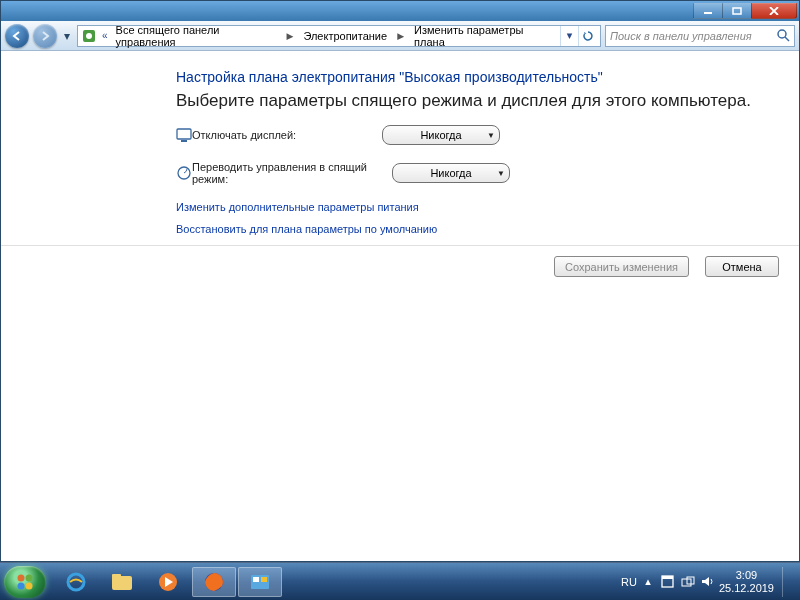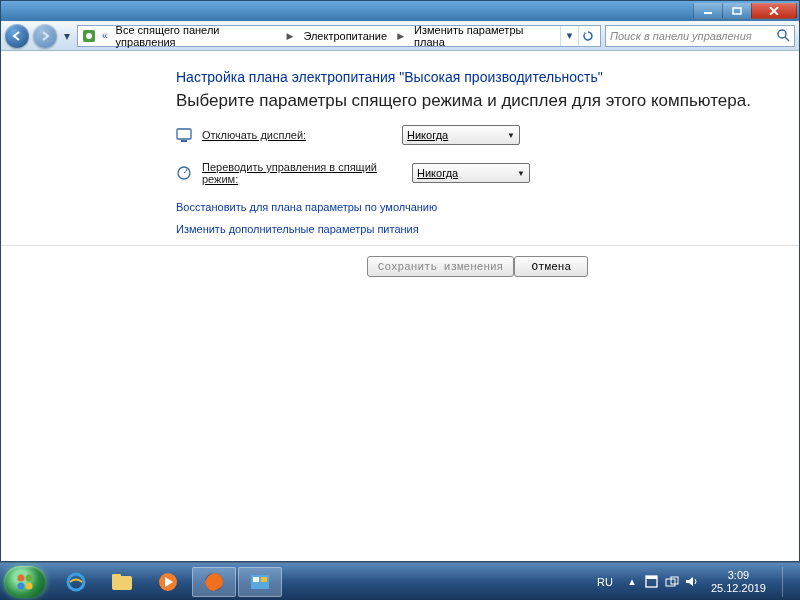--- a/index.html
+++ b/index.html
@@ -74,35 +74,36 @@
     display:flex;align-items:center; padding:0 4px;
     color:#888; font-style:italic; font-size:11px;justify-content:center;
   }
   .search .mag { margin-left:auto; color:#3a6aa0; font-style:normal;}
   .content {
     flex:1; background:#fff; overflow:auto;
     padding: 18px 20px 0 175px;
   }
   .page-title { color:#003399; font-size:14px; margin-bottom:6px; }
   .page-sub { color:#222; font-size:17px; margin-bottom:14px;}
-  .setting-row { display:flex; align-items:center; gap:10px; margin-bottom:16px;text-decoration:underline;}
+  .setting-row { display:flex; align-items:center; margin-bottom:16px;}
   .setting-row .sicon { width:16px; height:16px; display:flex;align-items:center;justify-content:center;}
   .setting-row .slabel { width:190px; font-size:11px; color:#222;}
   .combo {
     width:118px; height:20px;
     background:linear-gradient(180deg,#fdfdfd,#e8e8e8);
-    border:1px solid #707070; border-radius:2px;
+    border:1px solid #707070; border-radius:8px;
     display:flex;align-items:center; padding:0 4px; font-size:11px;
     position:relative;
+    justify-content:center;
   }
   .combo .tri { position:absolute; right:4px; font-size:8px; color:#222;}
   .link-list { margin-top:10px; }
   .link { color:#0a3aa8; font-size:11px; margin-bottom:10px; cursor:pointer;}
   .divider { margin:10px -20px 10px -175px; border-top:1px solid #e0e0e0;}
-  .button-row { display:flex; justify-content:center; gap:0; padding: 0 0 12px 0; font-family: Liberation Mono, monospace;}
+  .button-row { display:flex; justify-content:flex-end; gap:16px; padding: 0 0 12px 0;}
   .btn {
     min-width:74px; height:21px; padding:0 10px;
     border:1px solid #888; border-radius:3px;
     background:linear-gradient(180deg,#fdfdfd,#e4e4e4);
     font-size:11px; display:flex;align-items:center;justify-content:center;
   }
   .btn.disabled { color:#888; }
   .taskbar {
     position:absolute; bottom:0; left:0; right:0; height:38px;
     background: linear-gradient(180deg, rgba(90,140,190,.85) 0%, rgba(40,80,130,.92) 50%, rgba(20,50,90,.95) 100%);
@@ -115,21 +116,21 @@
     box-shadow: 0 0 6px rgba(120,220,150,.6), inset 0 1px 2px rgba(255,255,255,.5);
     display:flex;align-items:center;justify-content:center;
     margin-right:8px;
   }
   .tb-item {
     width:44px;height:30px; margin-right:2px;
     display:flex;align-items:center;justify-content:center;
     border-radius:2px;
   }
   .tb-item.active { background: rgba(180,210,240,.35); box-shadow: inset 0 0 0 1px rgba(255,255,255,.35);}
-  .tray { margin-left:auto; display:flex; align-items:center; gap:12px; color:#fff; font-size:11px; padding-right:6px;}
+  .tray { margin-left:auto; display:flex; align-items:center; gap:4px; color:#fff; font-size:11px; padding-right:6px;}
   .tray .clock { text-align:center; line-height:13px;}
   .tray-icons { display:flex; gap:6px; align-items:center;}
   .tray-icons span { width:14px;height:14px; display:flex;align-items:center;justify-content:center; font-size:11px;}
 </style>
 </head>
 <body>
 
 <div class="desktop"></div>
 
 <div class="window">
@@ -227,22 +228,22 @@
           </svg>
       </span>
       <span class="slabel" style="width:200px">Переводить управления в спящий режим:</span>
       <div class="combo">
         <span>Никогда</span>
         <span class="tri">▼</span>
       </div>
     </div>
 
     <div class="link-list">
+      <div class="link">Изменить дополнительные параметры питания</div>
       <div class="link">Восстановить для плана параметры по умолчанию</div>
-      <div class="link">Изменить дополнительные параметры питания</div>
     </div>
 
     <div class="divider"></div>
 
     <div class="button-row">
       <div class="btn disabled">Сохранить изменения</div>
       <div class="btn">Отмена</div>
     </div>
   </div>
 </div>

